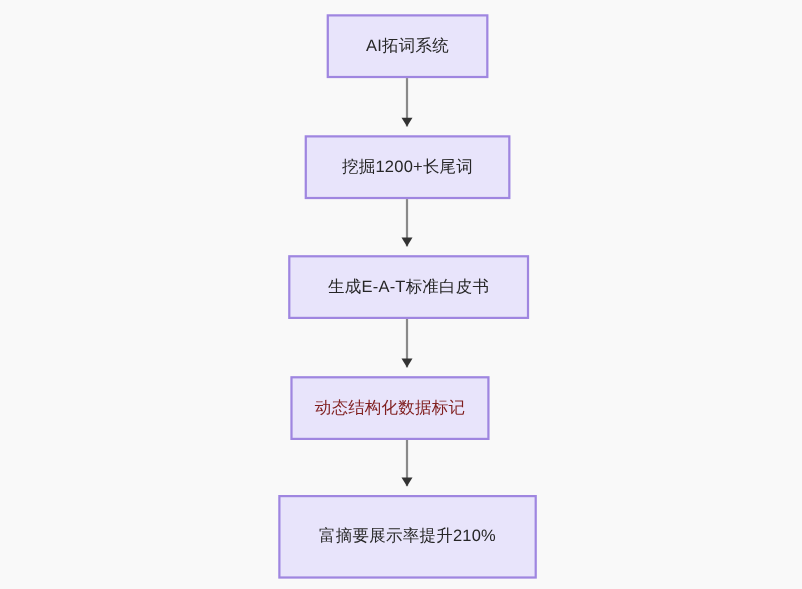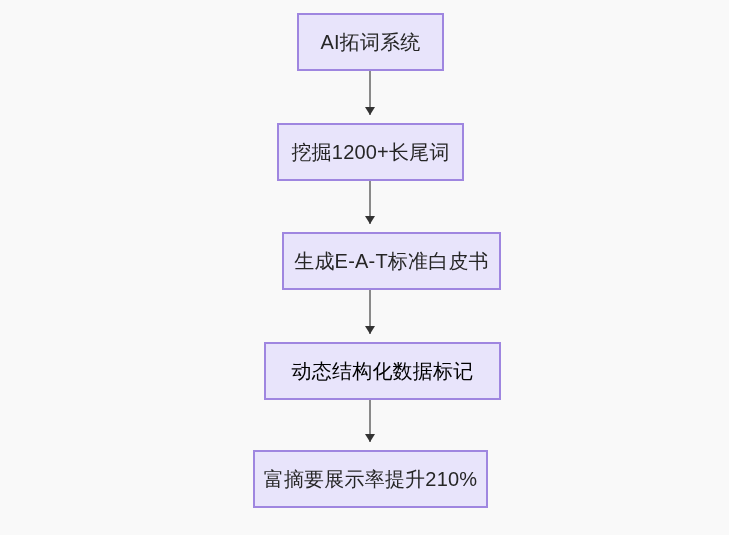--- a/index.html
+++ b/index.html
@@ -21,21 +21,21 @@
   }
   .node {
     position: absolute;
     box-sizing: border-box;
     background: #e8e4fb;
     border: 2px solid #9f86e0;
     display: flex;
     align-items: center;
     justify-content: center;
     color: #262626;
-    font-size: 20px;
+    font-size: 15px;
     line-height: 1.2;
     letter-spacing: 0.2px;
     white-space: nowrap;
     user-select: none;
   }
   .node-label {
     display: block;
   }
   .connector {
     position: absolute;
@@ -63,31 +63,31 @@
   <div class="connector" style="left: 369px; top: 71px; height: 44px; background: rgb(138, 138, 138);"></div>
   <div class="arrowhead" style="left: 365px; top: 107px; border-top-color: rgb(51, 51, 51);"></div>
 
   <div class="node" style="left: 277px; top: 123px; width: 187px; height: 58px; background: rgb(232, 228, 251); border-color: rgb(159, 134, 224); color: rgb(38, 38, 38); justify-content: center;">
     <span class="node-label">挖掘1200+长尾词</span>
   </div>
 
   <div class="connector" style="left: 369px; top: 181px; height: 43px; background: rgb(138, 138, 138);"></div>
   <div class="arrowhead" style="left: 365px; top: 216px; border-top-color: rgb(51, 51, 51);"></div>
 
-  <div class="node" style="left: 262px; top: 232px; width: 219px; height: 58px; background: rgb(232, 228, 251); border-color: rgb(159, 134, 224); color: rgb(38, 38, 38); margin-left: 20px;">
+  <div class="node" style="left: 262px; top: 232px; width: 219px; height: 58px; background: rgb(232, 228, 251); border-color: rgb(159, 134, 224); color: rgb(38, 38, 38);">
     <span class="node-label">生成E-A-T标准白皮书</span>
   </div>
 
   <div class="connector" style="left: 369px; top: 290px; height: 44px; background: rgb(138, 138, 138);"></div>
   <div class="arrowhead" style="left: 365px; top: 326px; border-top-color: rgb(51, 51, 51);"></div>
 
-  <div class="node" style="left: 264px; top: 342px; width: 237px; height: 58px; background: rgb(232, 228, 251); border-color: rgb(159, 134, 224); color: #000000;">
+  <div class="node" style="left: 264px; top: 342px; width: 181px; height: 58px; background: rgb(232, 228, 251); border-color: rgb(159, 134, 224); color: #7f1d1d;">
     <span class="node-label">动态结构化数据标记</span>
   </div>
 
   <div class="connector" style="left: 369px; top: 400px; height: 42px; background: rgb(138, 138, 138);"></div>
   <div class="arrowhead" style="left: 365px; top: 434px; border-top-color: rgb(51, 51, 51);"></div>
 
-  <div class="node" style="left: 253px; top: 450px; width: 235px; height: 58px; background: rgb(232, 228, 251); border-color: rgb(159, 134, 224); color: rgb(38, 38, 38);">
+  <div class="node" style="left: 253px; top: 450px; width: 235px; height: 76px; background: rgb(232, 228, 251); border-color: rgb(159, 134, 224); color: rgb(38, 38, 38);">
     <span class="node-label">富摘要展示率提升210%</span>
   </div>
 
 </div>
 
 </body></html>

